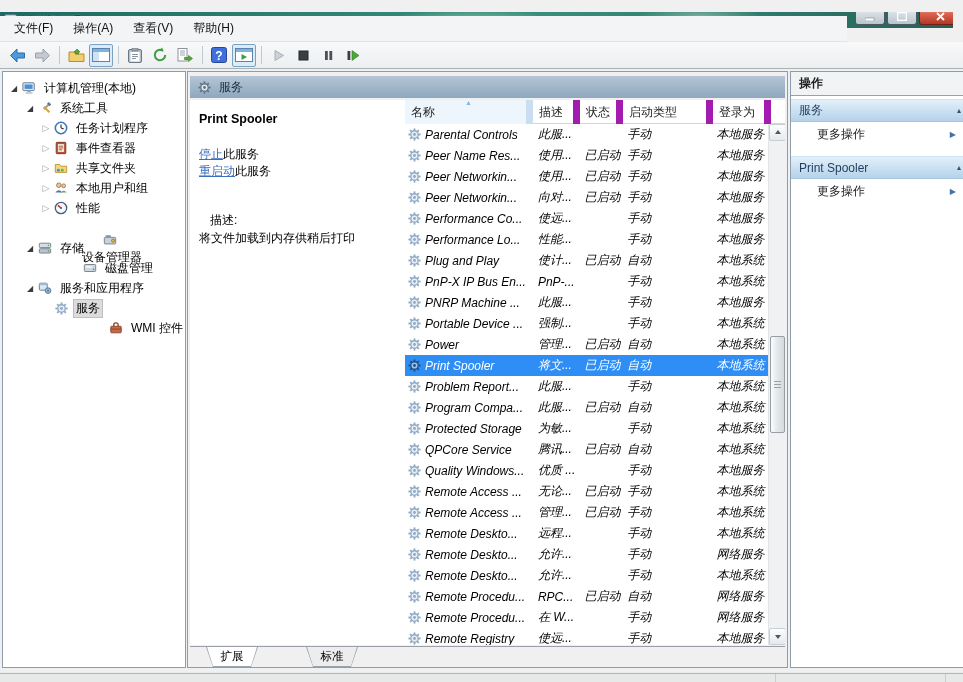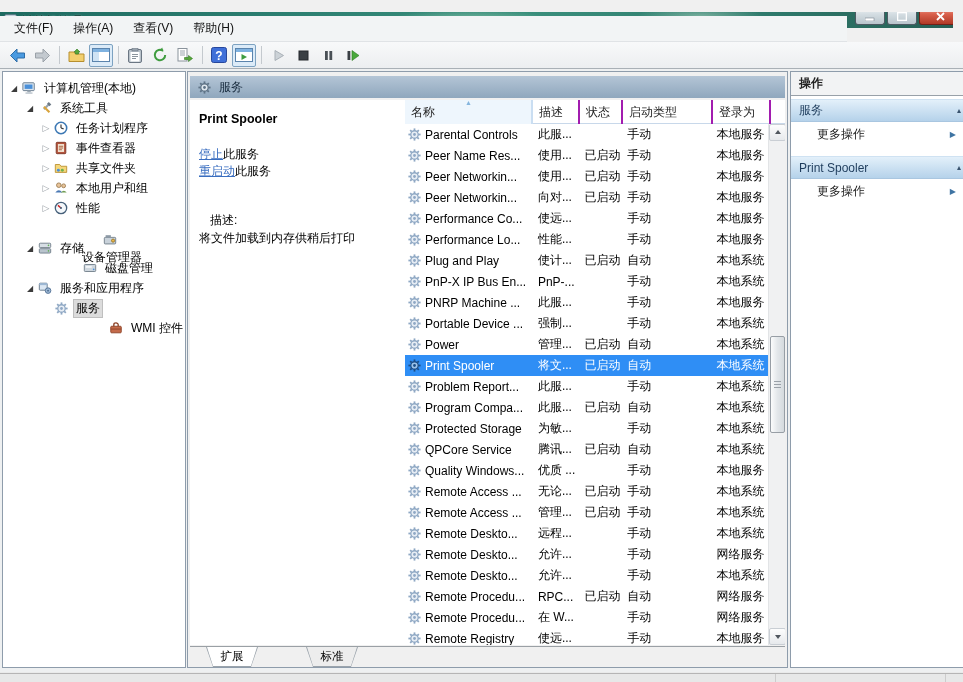--- a/index.html
+++ b/index.html
@@ -50,26 +50,26 @@
   .extended { position:absolute; left:0; top:0; width:215px; height:100%; background:#fff; }
   .ext-name { position:absolute; left:9px; top:12px; font-weight:bold; font-size:12.5px; }
   .ext-line1 { position:absolute; left:9px; top:46px; }
   .ext-line2 { position:absolute; left:9px; top:63px; }
   .ext-link { color:#3a6ec0; text-decoration:underline;margin-top:24px; }
   .ext-desc-label { position:absolute; left:20px; top:112px; }
   .ext-desc { position:absolute; left:9px; top:130px; width:195px; line-height:16px; }
 
   .listview { position:absolute; left:215px; right:0; top:0; bottom:0; background:#fff; }
   .lv-header { position:absolute; left:0; right:0; top:0; height:24px; display:flex; border-bottom:1px solid #c8d8ea; background:#fff; }
-  .lv-hcell { height:24px; display:flex; align-items:center; padding-left:6px; border-right:2px solid #a21caf; position:relative; color:#1e1e1e; }
+  .lv-hcell { height:24px; display:flex; align-items:center; padding-left:6px; border-right:7px solid #a21caf; position:relative; color:#1e1e1e; }
   .lv-hcell.sorted { background:#eef6fd; border-right-color:#cadef2; }
   .sortmark { position:absolute; top:-1px; left:60px; font-size:7px; color:#85b5de; }
   .c0 { width:128px; } .c1 { width:47px; } .c2 { width:43px; } .c3 { width:90px; } .c4 { width:58px; }
   .lv-rows { position:absolute; left:0; right:17px; top:24px; bottom:0; overflow:hidden; }
-  .lv-row { height:21px; display:flex; align-items:center; white-space:nowrap; }
+  .lv-row { height:21px; display:flex; align-items:center; white-space:nowrap;font-style:italic; }
   .lv-row.sel { background:#2f8ef5; color:#fff; }
   .lv-cell { overflow:hidden; padding-left:6px; }
   .lv-cell.c0 { display:flex; align-items:center; padding-left:3px; }
   .lv-cell .rgear { margin-right:4px; display:flex; flex:0 0 13px; }
 
   
   .sbar { position:absolute; right:0; top:24px; bottom:0; width:17px; background:#f0f1f2; border-left:1px solid #e2e4e6; }
   .sbtn { position:absolute; left:0; width:17px; height:17px; background:linear-gradient(#fdfdfd,#e6e9ec); border:1px solid #c9ced4; border-radius:2px; display:flex; align-items:center; justify-content:center; }
   .sbtn.up { top:0; } .sbtn.down { bottom:0; }
   .arr-up { width:0; height:0; border:3.5px solid transparent; border-bottom:4.5px solid #50575e; margin-top:-4px; }

